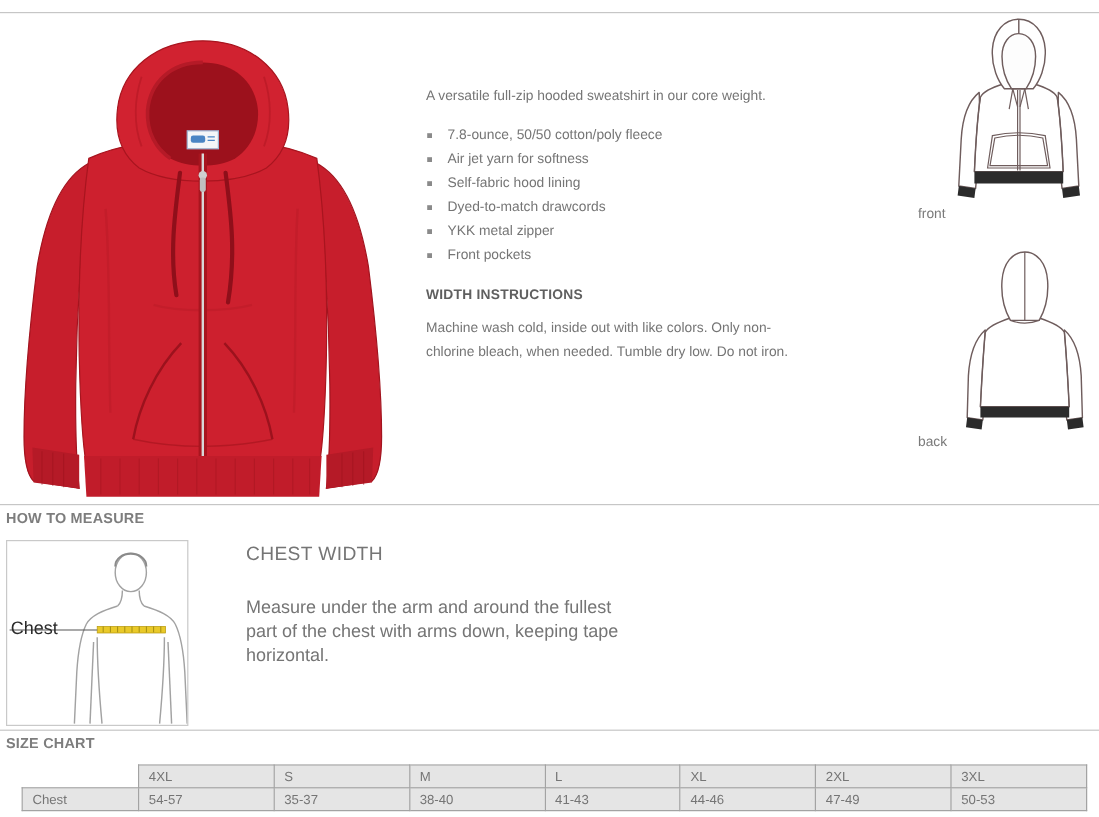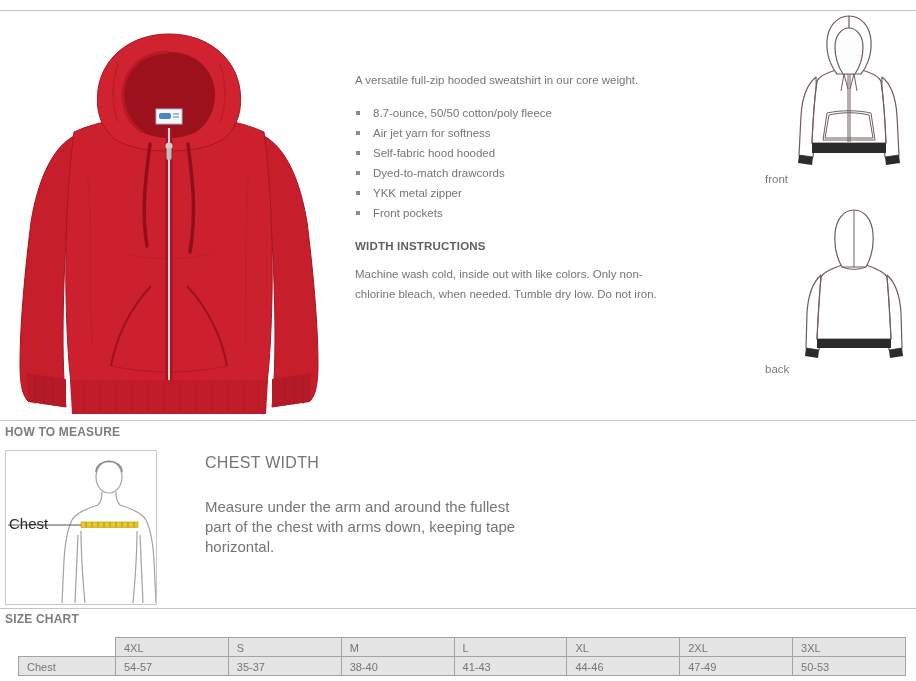--- a/index.html
+++ b/index.html
@@ -212,23 +212,23 @@
       <line x1="161" y1="104" x2="161" y2="356" stroke="#a8151f" stroke-width="7"></line>
       <line x1="161" y1="104" x2="161" y2="356" stroke="#d8d8d8" stroke-width="2"></line>
       <circle cx="161" cy="122" r="3.5" fill="#cfcfcf"></circle>
       <rect x="158.5" y="124" width="5" height="12" rx="2" fill="#bfbfbf"></rect>
     </svg>
   </div>
 
   <div class="desc-col">
     <p class="intro">A versatile full-zip hooded sweatshirt in our core weight.</p>
     <ul class="features">
-      <li>8.7-ounce, 50/50 cotton/poly fleece</li>
+      <li>7.8-ounce, 50/50 cotton/poly fleece</li>
       <li>Air jet yarn for softness</li>
-      <li>Self-fabric hood hooded</li>
+      <li>Self-fabric hood lining</li>
       <li>Dyed-to-match drawcords</li>
       <li>YKK metal zipper</li>
       <li>Front pockets</li>
     </ul>
     <h3 class="care-heading">WIDTH INSTRUCTIONS</h3>
     <p class="care-text">Machine wash cold, inside out with like colors. Only non-chlorine bleach, when needed. Tumble dry low. Do not iron.</p>
   </div>
 
   <div class="view-front-svg">
     <svg viewBox="0 0 122 158" width="122" height="158">

